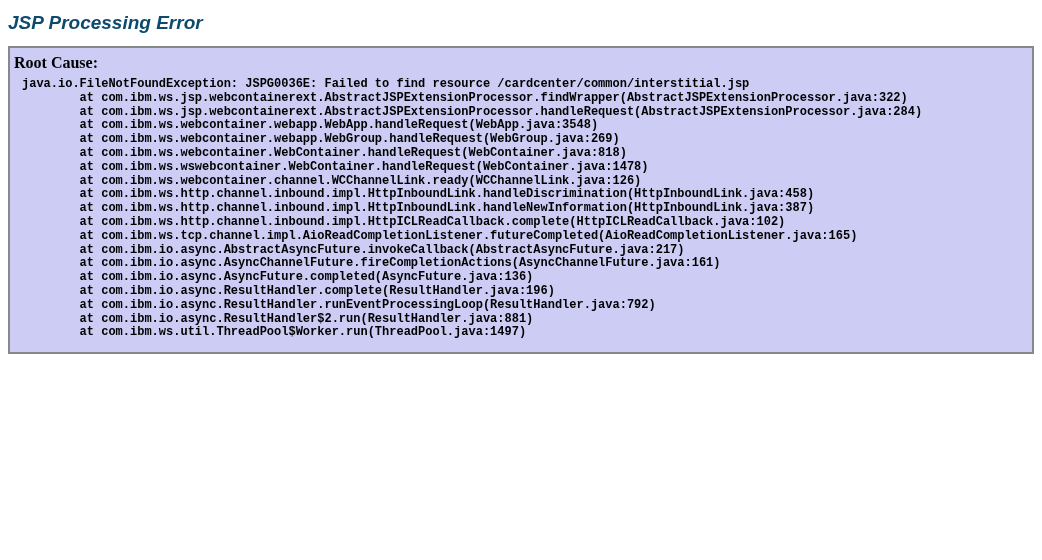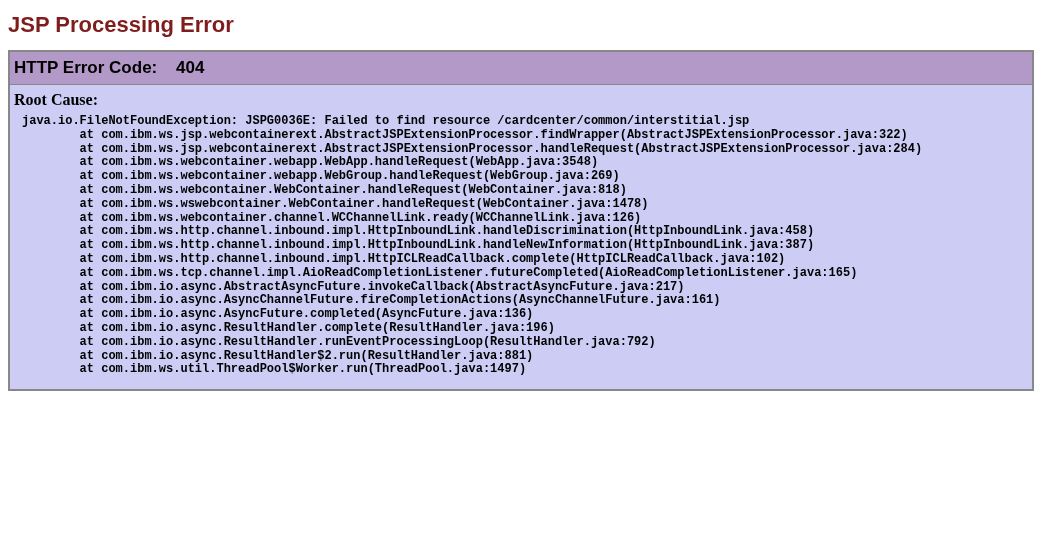--- a/index.html
+++ b/index.html
@@ -1,24 +1,25 @@
 <!DOCTYPE html>
 <html><head>
   <meta charset="utf-8">
   <style>
     body {
       margin: 8px;
       font-family: "Times New Roman", Times, serif;
       background: #ffffff;
     }
     h1.page-title {
-      color: #7f1d1d;
+      color: #0c4a6e;
       font-family: Verdana, Geneva, sans-serif;
+      font-style: italic;
       font-weight: bold;
-      font-size: 22px;
+      font-size: 19px;
       margin: 4px 0 12px 0;
     }
     table.error-table {
       border-collapse: collapse;
       width: 100%;
       border: 2px solid #888;
     }
     table.error-table td {
       border: 1px solid #888;
       vertical-align: top;
@@ -58,28 +59,20 @@
       line-height: 1.15;
     }
   </style>
 </head>
 <body>
 
 <h1 class="page-title">JSP Processing Error</h1>
 
 <table class="error-table">
   <tbody>
-      <tr>
-    <td class="header-cell">
-      <h2>
-        <span>HTTP Error Code:</span>
-        <span class="code">404</span>
-      </h2>
-    </td>
-  </tr>
   <tr>
     <td class="body-cell">
       <h3>Root Cause:</h3>
       <pre>java.io.FileNotFoundException: JSPG0036E: Failed to find resource /cardcenter/common/interstitial.jsp
         at com.ibm.ws.jsp.webcontainerext.AbstractJSPExtensionProcessor.findWrapper(AbstractJSPExtensionProcessor.java:322)
         at com.ibm.ws.jsp.webcontainerext.AbstractJSPExtensionProcessor.handleRequest(AbstractJSPExtensionProcessor.java:284)
         at com.ibm.ws.webcontainer.webapp.WebApp.handleRequest(WebApp.java:3548)
         at com.ibm.ws.webcontainer.webapp.WebGroup.handleRequest(WebGroup.java:269)
         at com.ibm.ws.webcontainer.WebContainer.handleRequest(WebContainer.java:818)
         at com.ibm.ws.wswebcontainer.WebContainer.handleRequest(WebContainer.java:1478)

